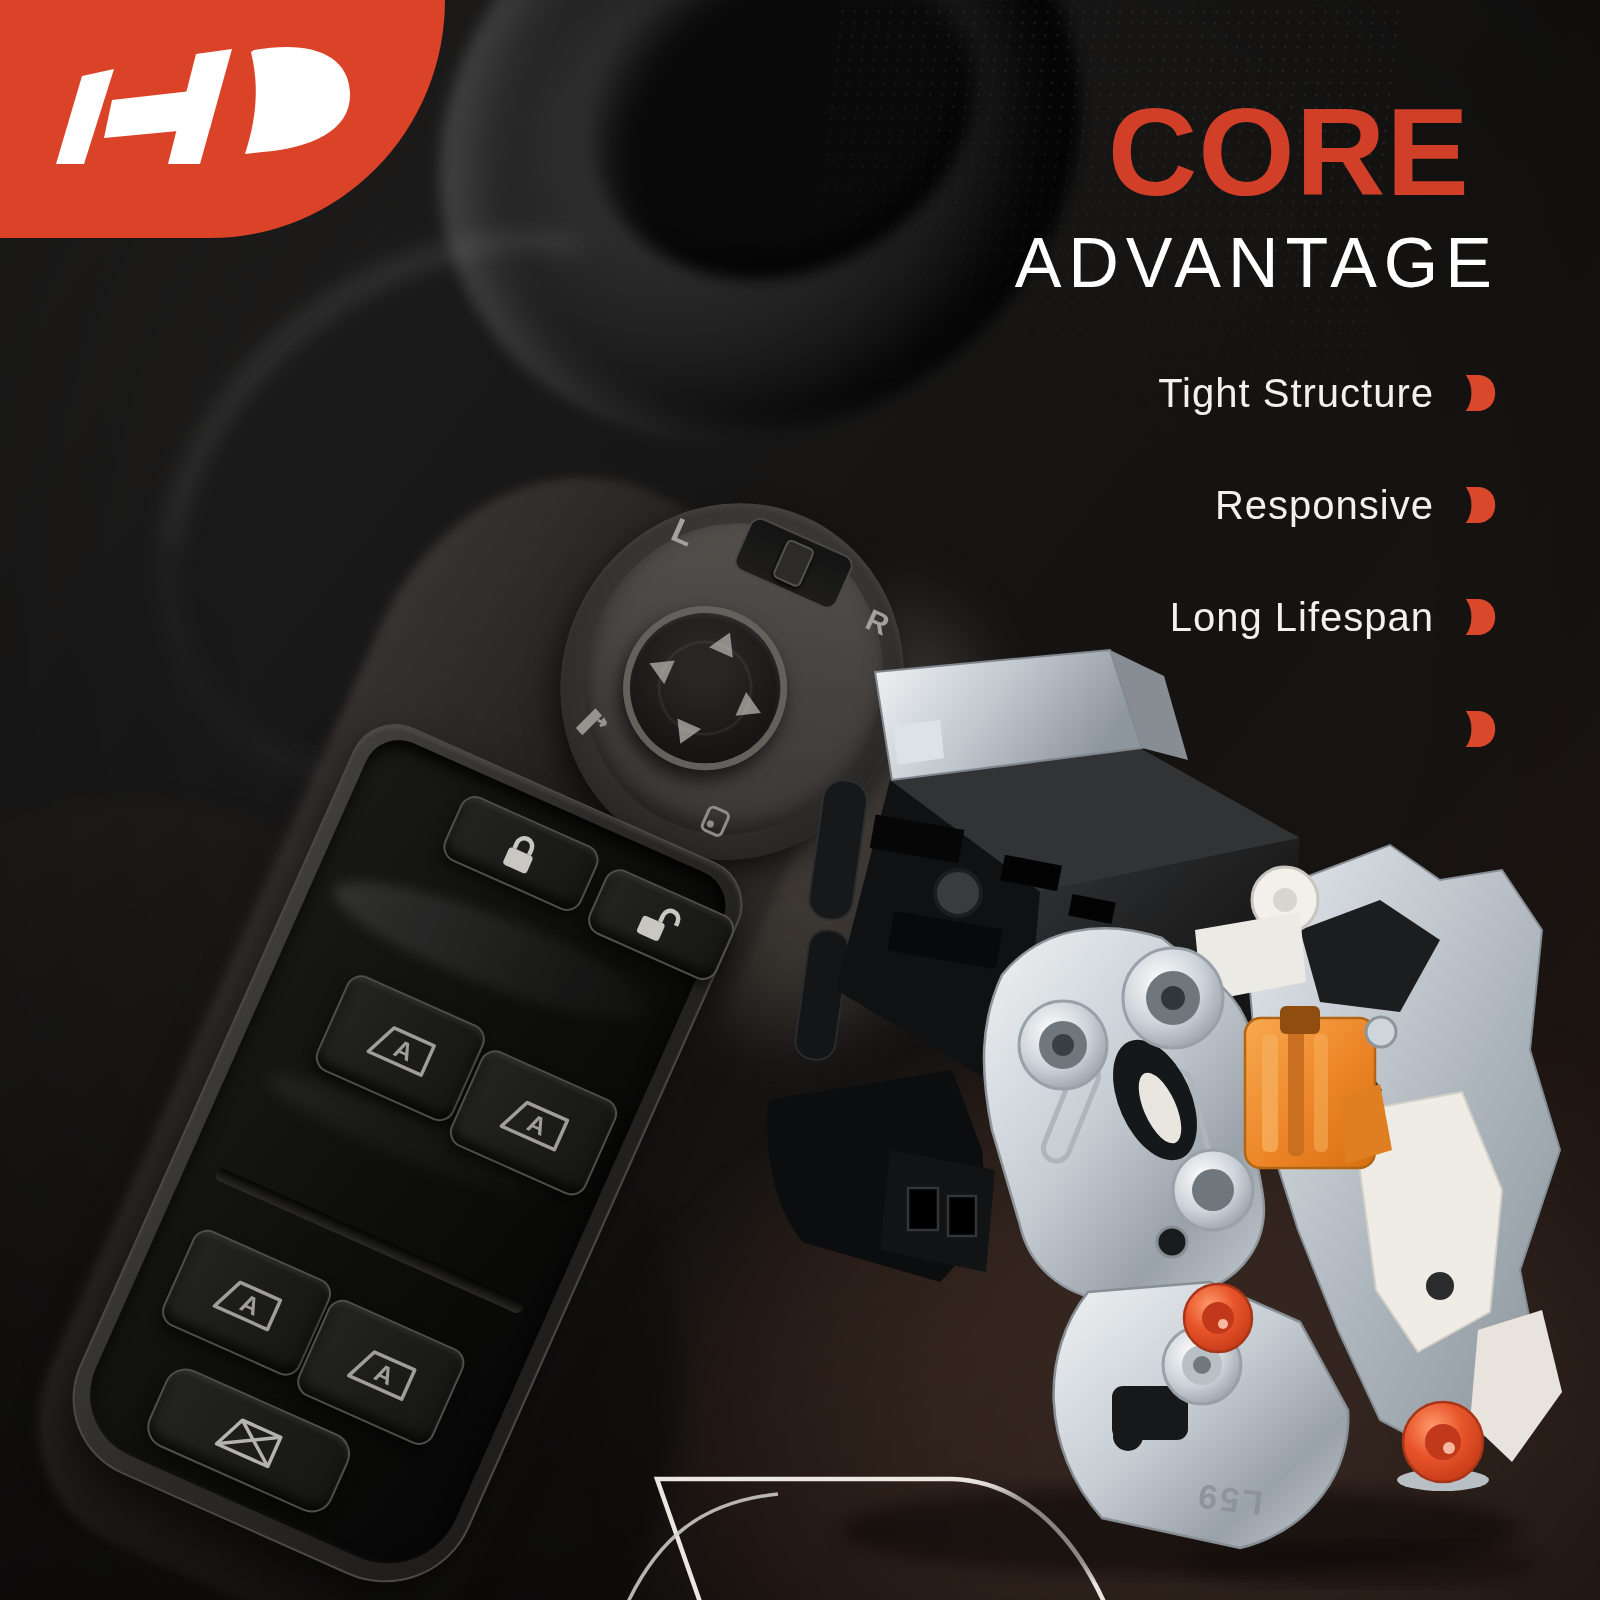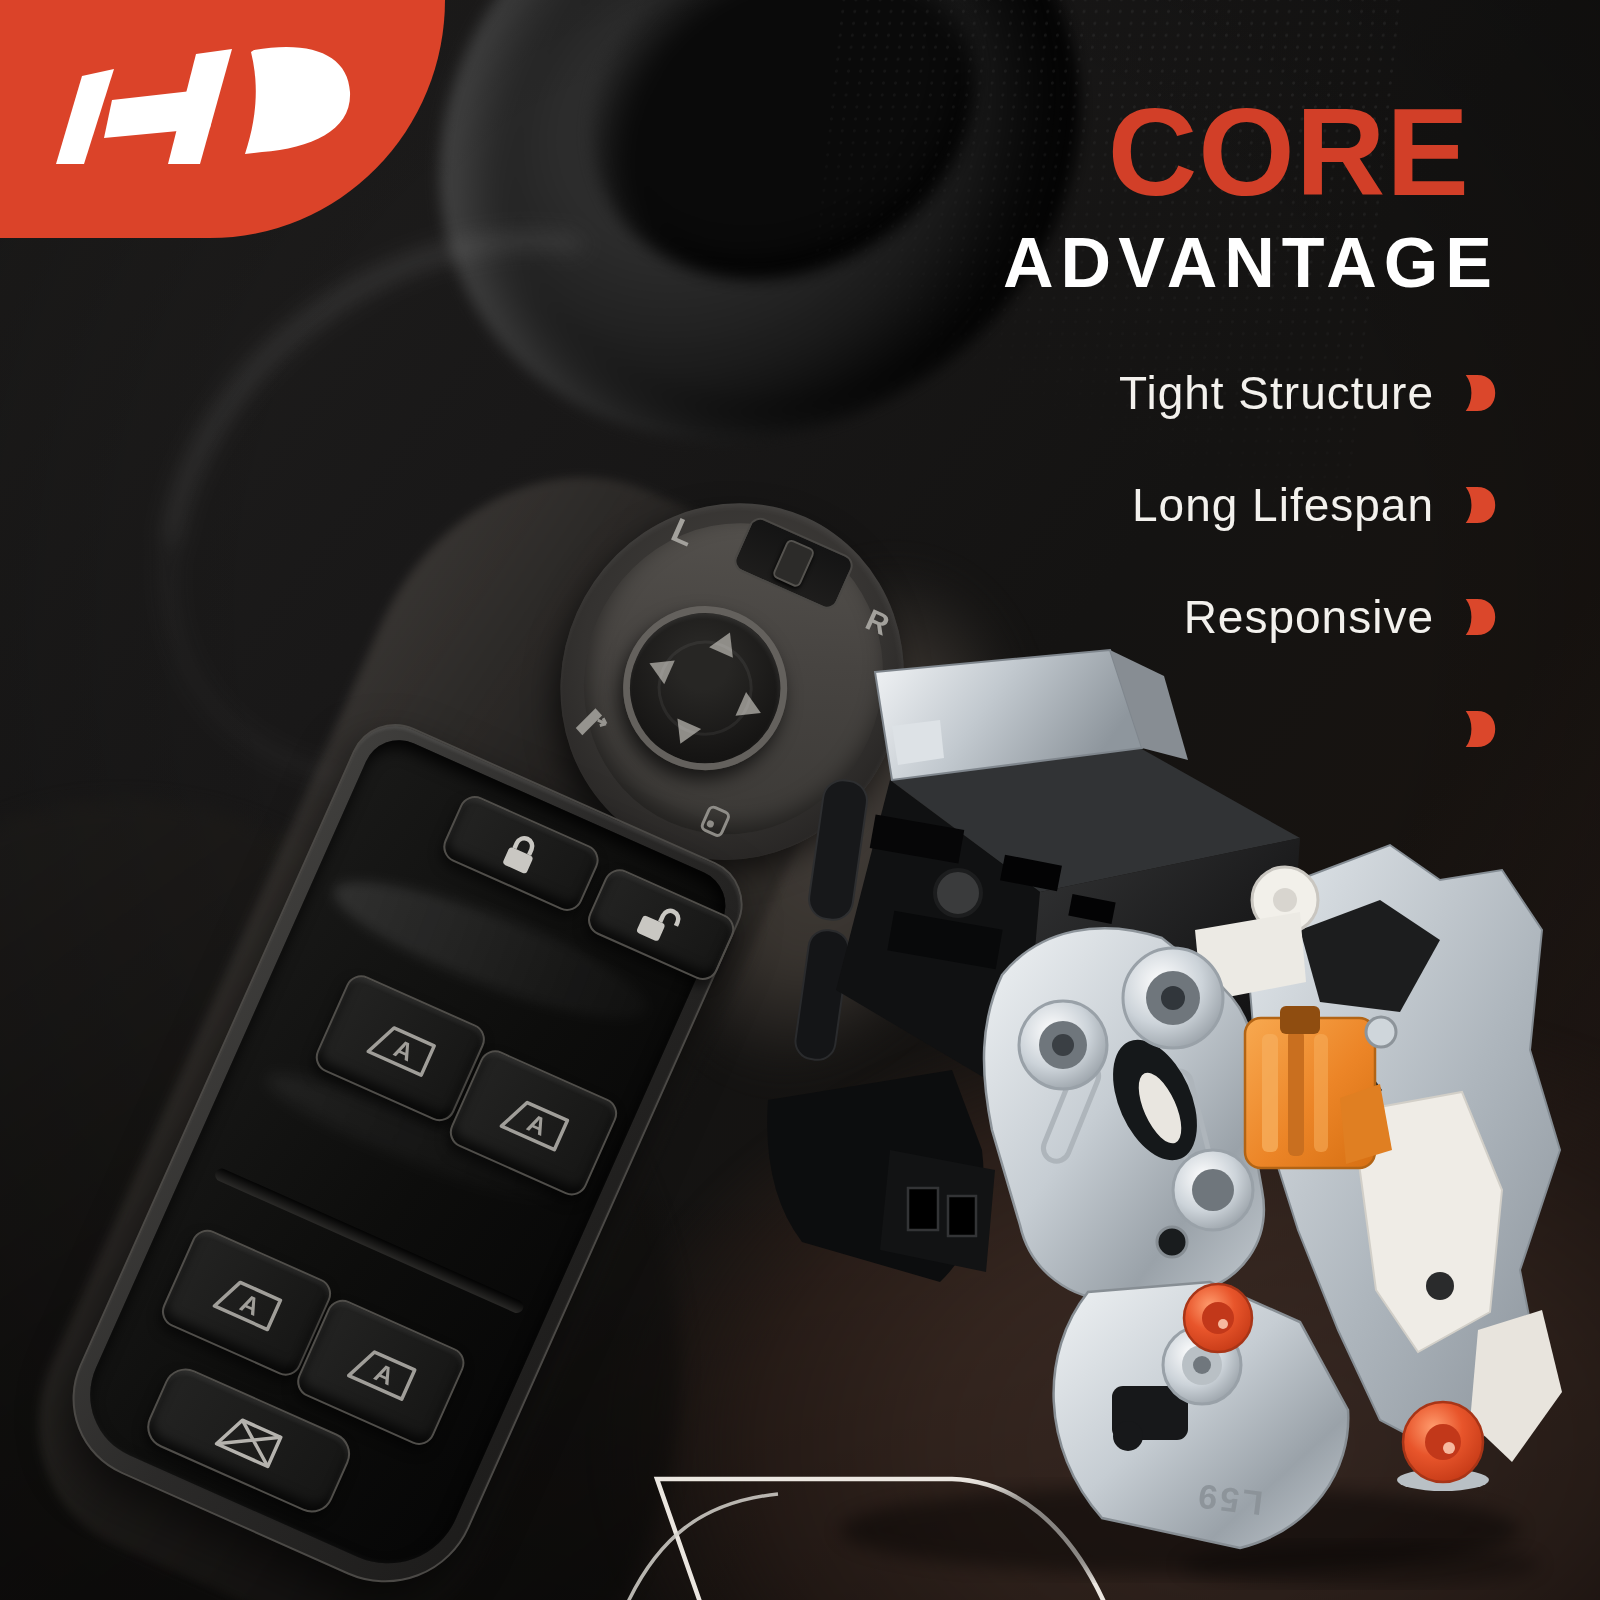--- a/index.html
+++ b/index.html
@@ -48,27 +48,27 @@
 
   
   .logo { position:absolute; left:0; top:0; width:445px; height:238px; z-index:20;
     background:#db4329; border-bottom-right-radius:235px 238px; }
   .logo svg { position:absolute; left:48px; top:36px; }
 
   
   .headline { position:absolute; right:108px; top:90px; text-align:right; z-index:20; }
   .headline .title { font-size:124px; line-height:1; font-weight:800; letter-spacing:1px;
     color:#d23f28; margin-right:22px; }
-  .headline .subtitle { font-size:70px; line-height:1; font-weight:700; letter-spacing:7px;
+  .headline .subtitle { font-size:70px; line-height:1; font-weight:400; letter-spacing:7px;
     color:#ffffff; margin-top:14px; margin-right:-7px; }
 
   
   .features { position:absolute; right:100px; top:370px; display:flex; flex-direction:column; gap:66px; z-index:20; }
   .feature-row { display:flex; align-items:center; justify-content:flex-end; gap:26px; height:46px; }
-  .feature-label { font-size:46px; font-weight:300; color:#f3f1ed; letter-spacing:1px; white-space:nowrap; }
+  .feature-label { font-size:40px; font-weight:300; color:#f3f1ed; letter-spacing:1px; white-space:nowrap; }
   .feature-row svg { flex:0 0 auto; }
 
   
   .panel { position:absolute; left:225px; top:515px; width:430px; height:1080px;
     transform:rotate(24deg); z-index:6; }
   .panel-shell { position:absolute; left:-14px; top:-60px; width:470px; height:1180px;
     border-radius:190px 220px 140px 130px / 230px 260px 150px 140px;
     background: linear-gradient(100deg, rgba(96,90,84,.45), rgba(52,48,44,.35) 45%, rgba(16,15,14,.5));
     filter:blur(5px); }
   .mirror-housing { position:absolute; left:160px; top:-100px; width:340px; height:360px; border-radius:50%;
@@ -383,32 +383,32 @@
   </div>
 
   <div class="features">
     <div class="feature-row">
       <span class="feature-label">Tight Structure</span>
       <svg width="40" height="38" viewBox="0 0 36 40">
         <path d="M3,1 C11,11 11,29 3,39 L15,39 C27,39 34,31 34,20 C34,9 27,1 15,1 Z" fill="#db472b"></path>
       </svg>
     </div>
     <div class="feature-row">
+      <span class="feature-label">Responsive</span>
+      <svg width="40" height="38" viewBox="0 0 36 40">
+        <path d="M3,1 C11,11 11,29 3,39 L15,39 C27,39 34,31 34,20 C34,9 27,1 15,1 Z" fill="#db472b"></path>
+      </svg>
+    </div>
+    <div class="feature-row">
       <span class="feature-label">Long Lifespan</span>
       <svg width="40" height="38" viewBox="0 0 36 40">
         <path d="M3,1 C11,11 11,29 3,39 L15,39 C27,39 34,31 34,20 C34,9 27,1 15,1 Z" fill="#db472b"></path>
       </svg>
     </div>
     <div class="feature-row">
-      <span class="feature-label">Responsive</span>
       <svg width="40" height="38" viewBox="0 0 36 40">
         <path d="M3,1 C11,11 11,29 3,39 L15,39 C27,39 34,31 34,20 C34,9 27,1 15,1 Z" fill="#db472b"></path>
       </svg>
     </div>
-    <div class="feature-row">
-      <svg width="40" height="38" viewBox="0 0 36 40">
-        <path d="M3,1 C11,11 11,29 3,39 L15,39 C27,39 34,31 34,20 C34,9 27,1 15,1 Z" fill="#db472b"></path>
-      </svg>
-    </div>
   </div>
 
   <div class="vignette"></div>
 </div>
 
 </body></html>

